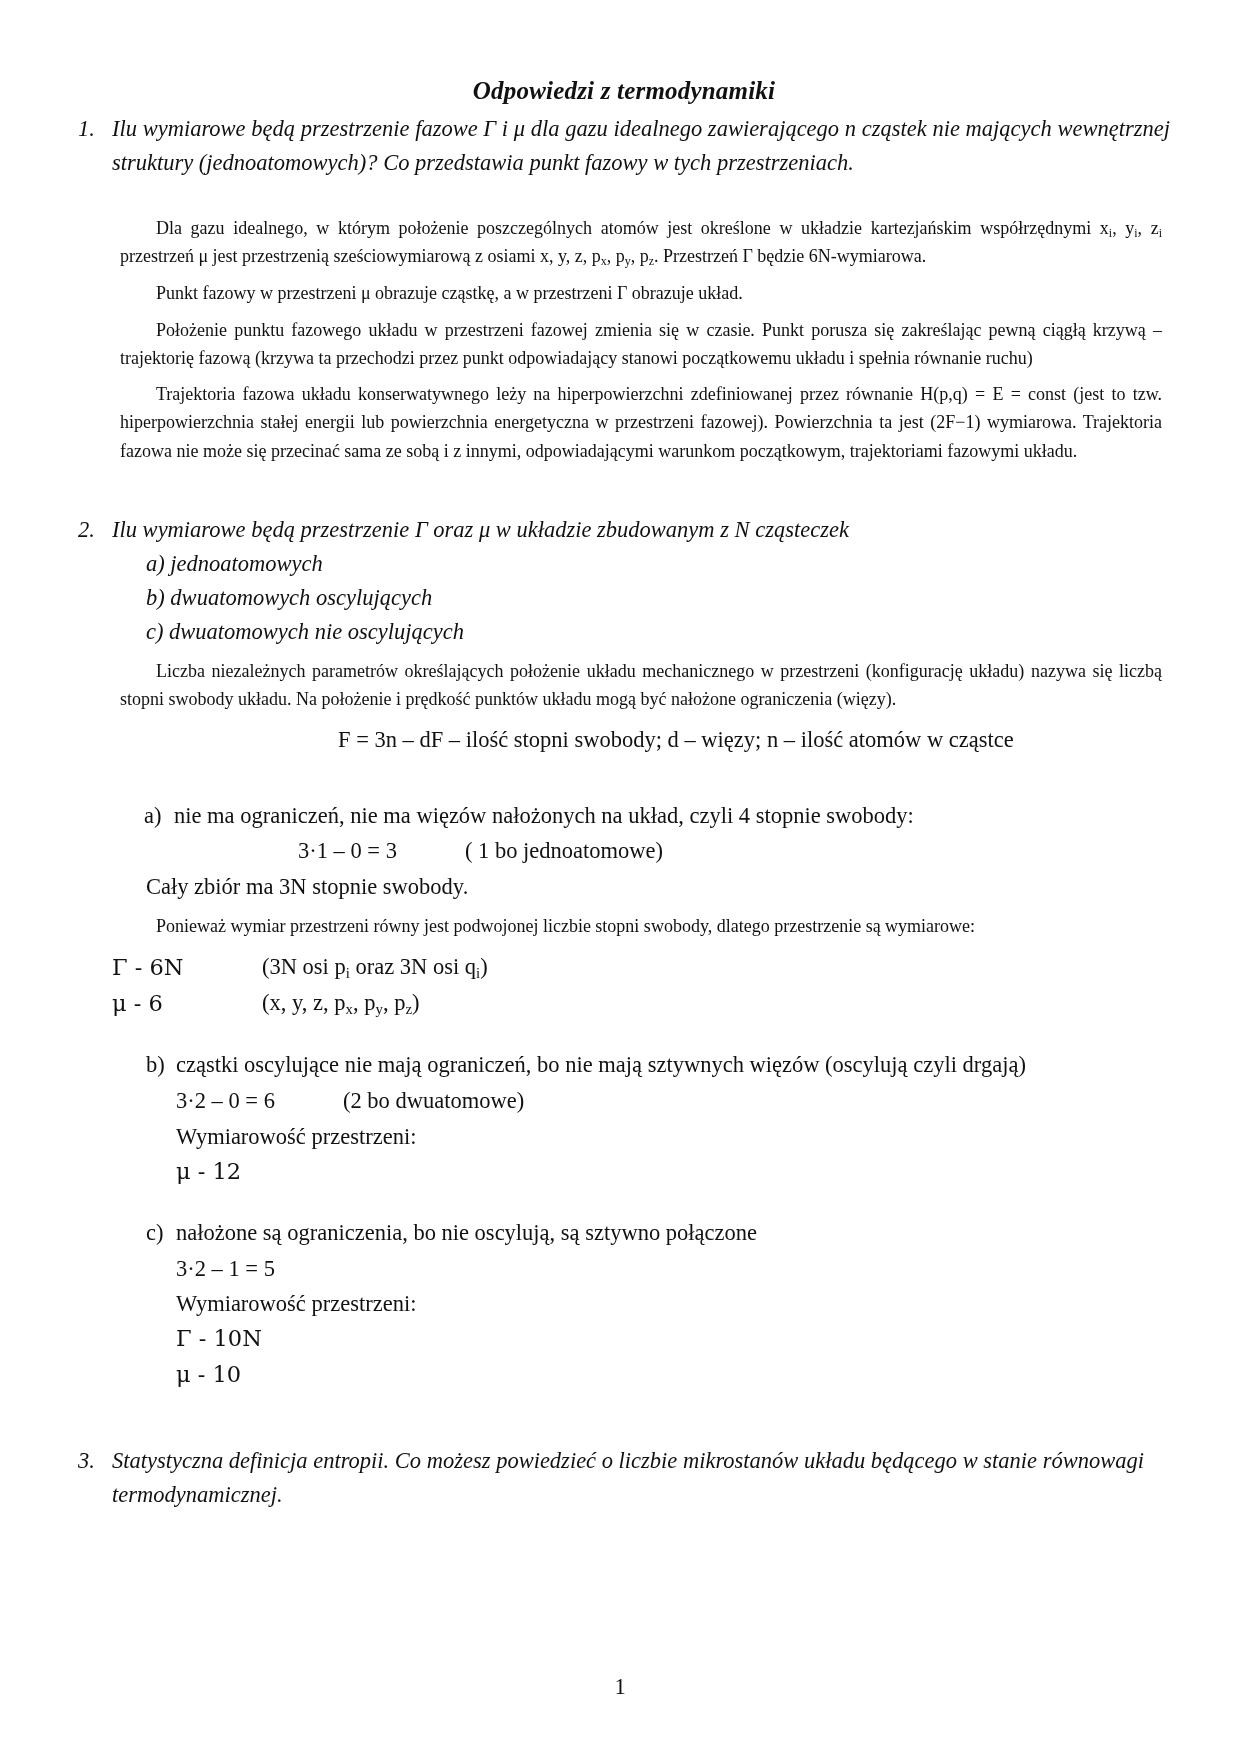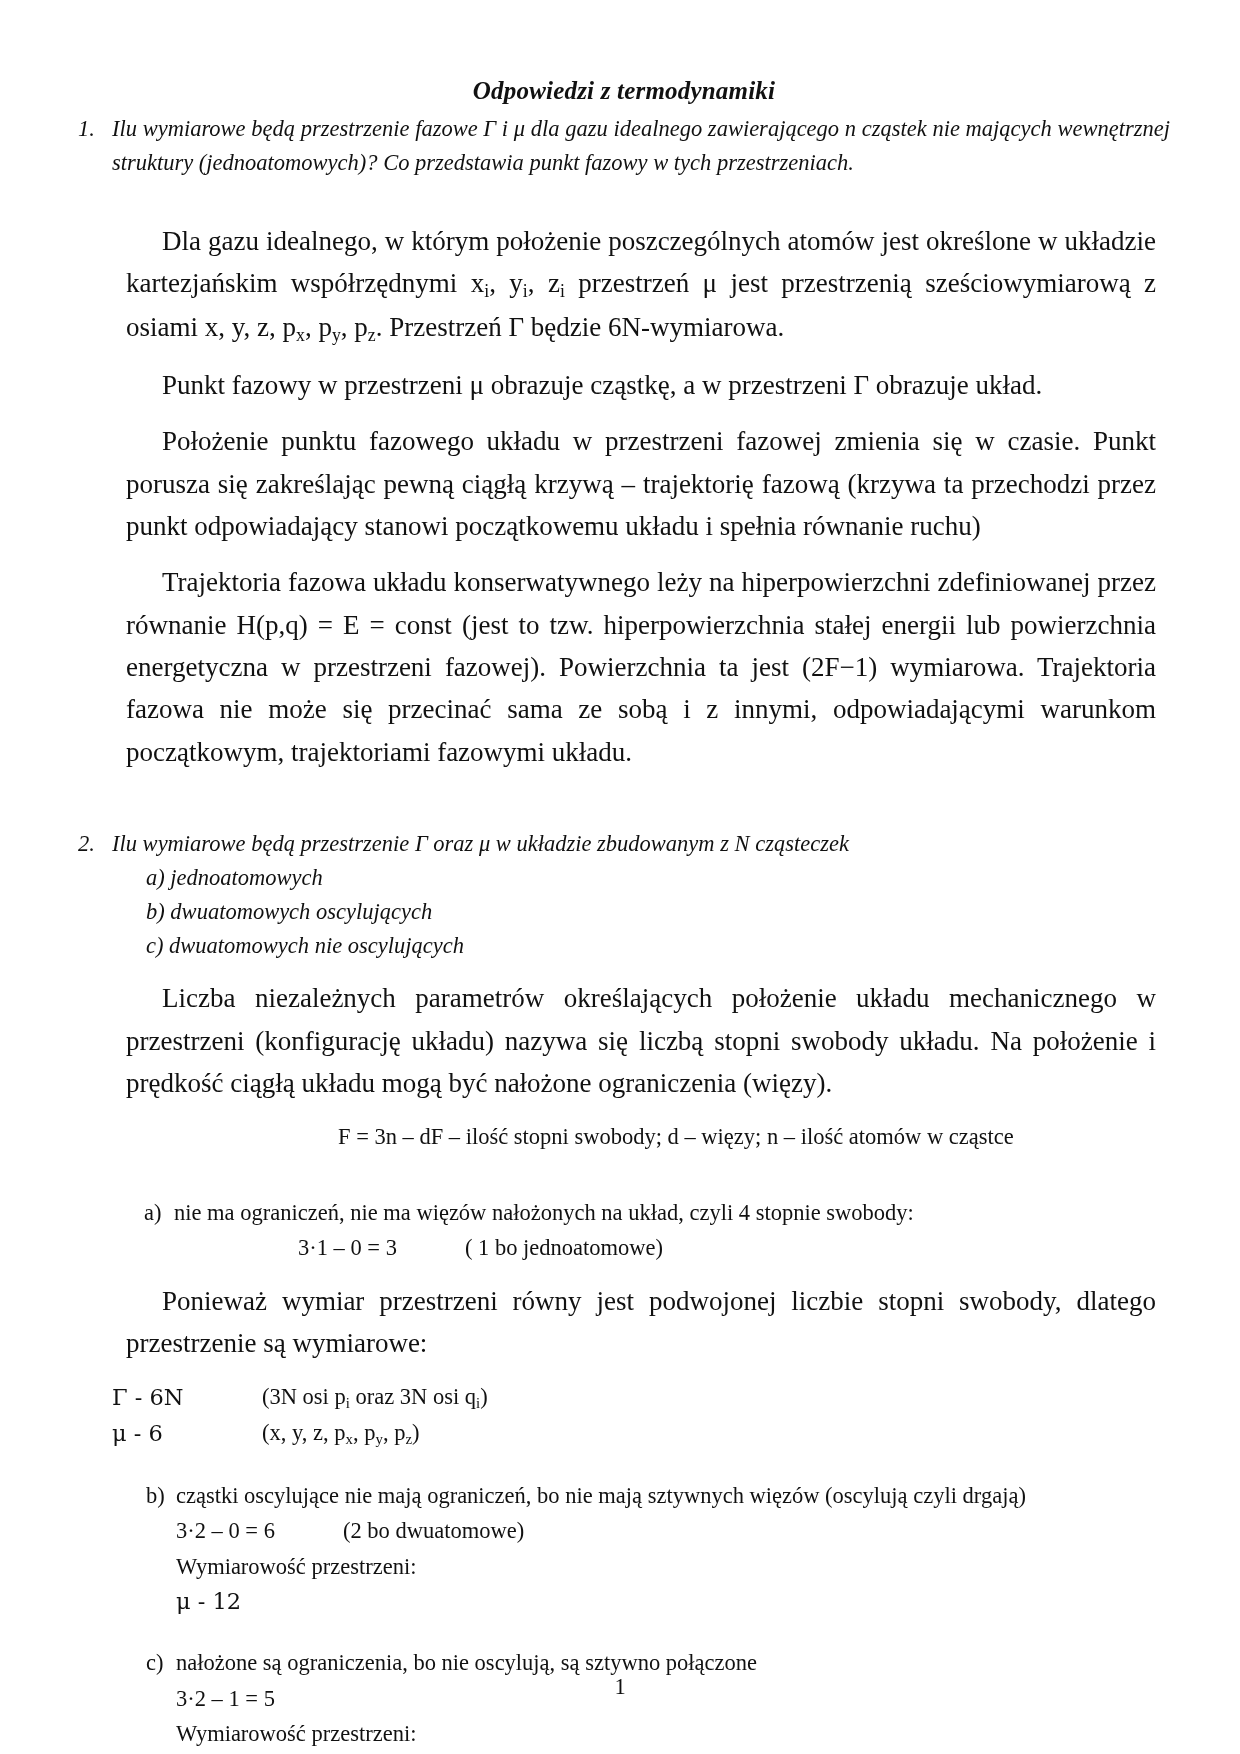--- a/index.html
+++ b/index.html
@@ -49,25 +49,25 @@
   }
   .q-text {
     flex: 1 1 auto;
     text-align: justify;
     text-justify: inter-word;
   }
   .q-text.nojust { text-align: left; }
 
   
   .para {
-    font-size: 27px;
+    font-size: 18px;
     line-height: 1.57;
     text-align: justify;
     text-justify: inter-word;
-    margin: 14px;
+    margin: 8px;
     padding-left: 34px;
     text-indent: 36px;
   }
 
   .plain {
     font-size: 22.5px;
     line-height: 1.57;
     margin: 0;
     padding-left: 34px;
   }
@@ -153,37 +153,38 @@
 
   <div class="q-block">
     <div class="q-num">2.</div>
     <div class="q-text nojust">Ilu wymiarowe będą przestrzenie Γ oraz μ w układzie zbudowanym z N cząsteczek</div>
   </div>
 
   <p class="sub-item">a) jednoatomowych</p>
   <p class="sub-item">b) dwuatomowych oscylujących</p>
   <p class="sub-item">c) dwuatomowych nie oscylujących</p>
 
-  <p class="para">Liczba niezależnych parametrów określających położenie układu mechanicznego w przestrzeni (konfigurację układu) nazywa się liczbą stopni swobody układu. Na położenie i prędkość ciągłą układu mogą być nałożone ograniczenia (więzy).</p>
+  <p class="para">Liczba niezależnych parametrów określających położenie układu mechanicznego w przestrzeni (konfigurację układu) nazywa się liczbą stopni swobody układu. Na położenie i prędkość punktów układu mogą być nałożone ograniczenia (więzy).</p>
 
   <div class="formula-center">
     <span>F = 3n – d</span>
     <span>F – ilość stopni swobody; d – więzy; n – ilość atomów w cząstce</span>
   </div>
 
   <div class="gap-l"></div>
 
   <div class="letter-block">
     <span class="lt">a)</span>
     <span>nie ma ograniczeń, nie ma więzów nałożonych na układ, czyli 4 stopnie swobody:</span>
   </div>
   <div class="indent-line2" style="padding-left:220px;">
     <span>3·1 – 0 = 3</span>
     <span>( 1 bo jednoatomowe)</span>
   </div>
+  <p class="plain" style="padding-left:68px;">Cały zbiór ma 3N stopnie swobody.</p>
   <p class="para">Ponieważ wymiar przestrzeni równy jest podwojonej liczbie stopni swobody, dlatego przestrzenie są wymiarowe:</p>
 
   <div class="dim-row">
     <span class="dim-sym sym">Γ - 6N</span>
     <span><span>(3N osi p</span><sub>i</sub><span> oraz 3N osi q</span><sub>i</sub><span>)</span></span>
   </div>
 
   <div class="dim-row">
     <span class="dim-sym sym">μ - 6</span>
     <span><span>(x, y, z, p</span><sub>x</sub><span>, p</span><sub>y</sub><span>, p</span><sub>z</sub><span>)</span></span>

